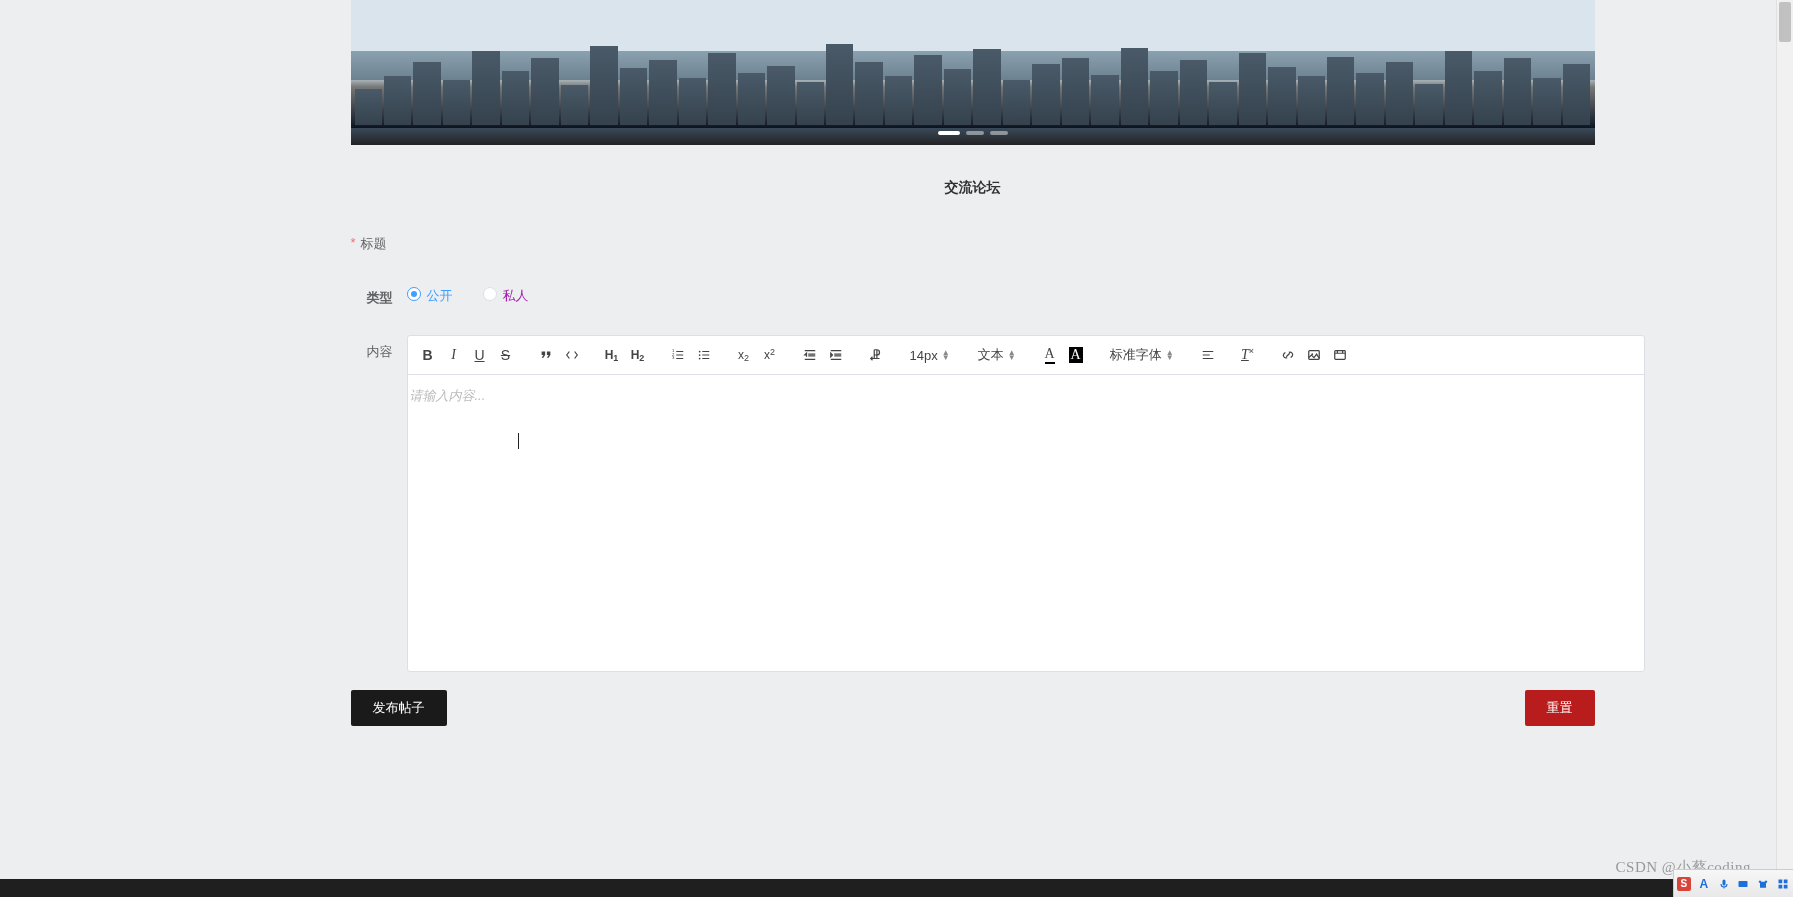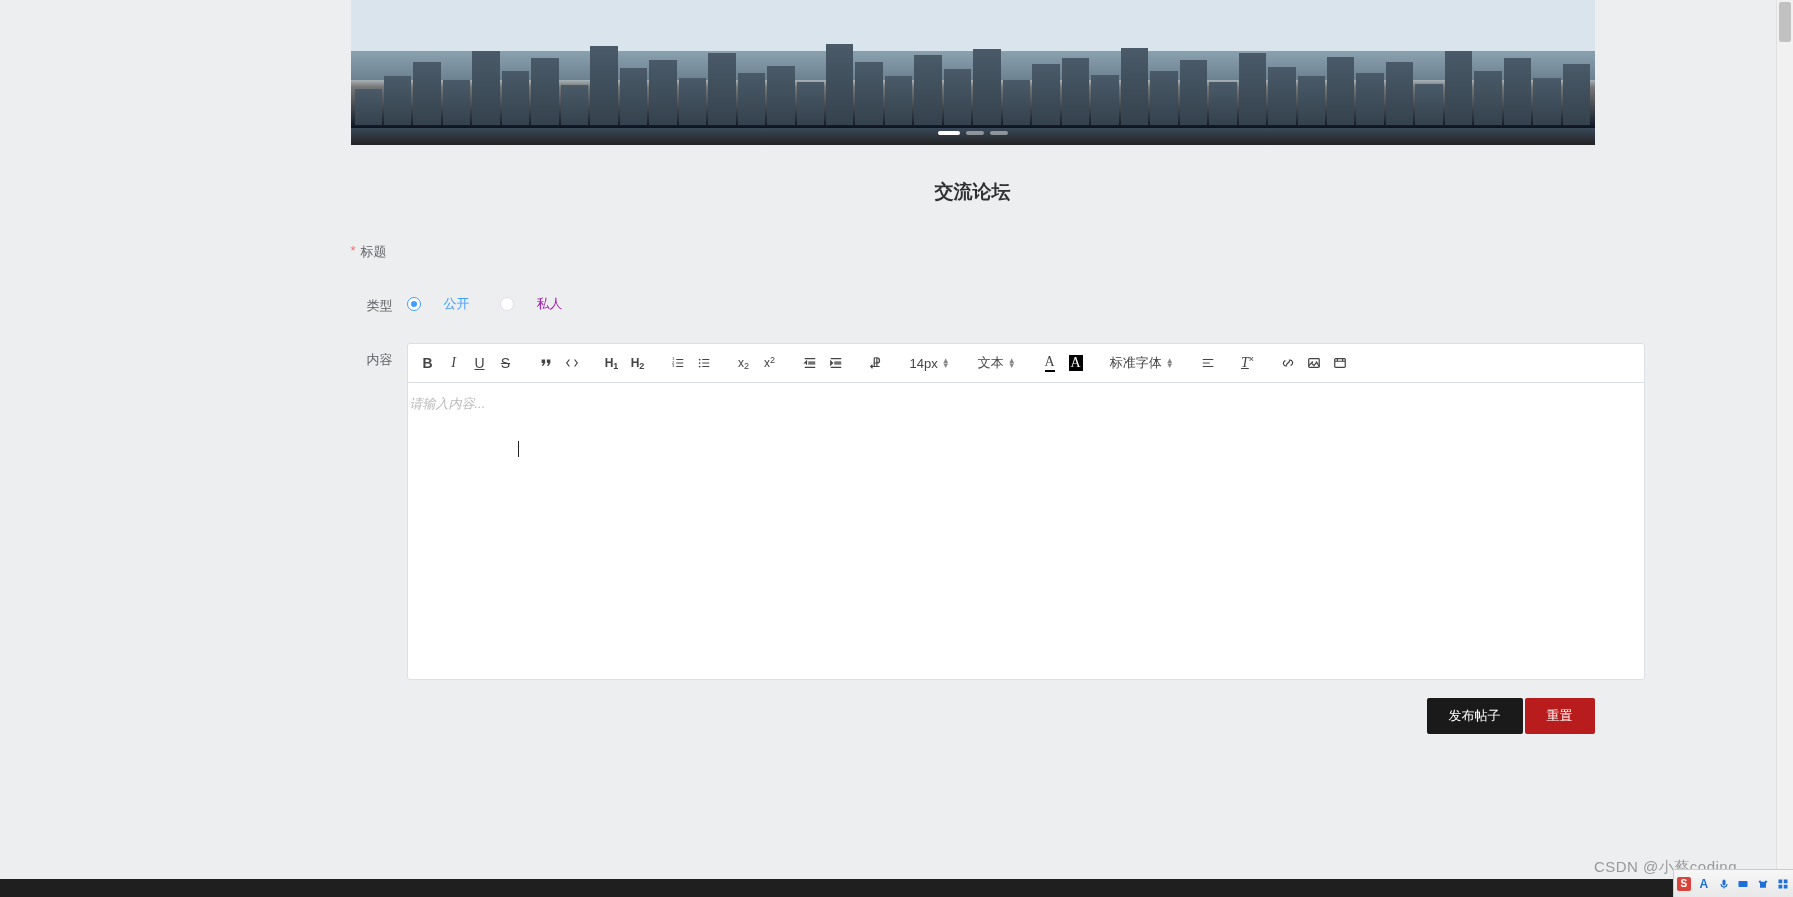--- a/index.html
+++ b/index.html
@@ -44,42 +44,42 @@
       position: absolute; left: 50%; transform: translateX(-50%);
       bottom: 10px; display: flex; gap: 6px;
     }
     .indicator {
       width: 18px; height: 4px; border-radius: 2px;
       background: rgba(255,255,255,0.45); cursor: pointer;
     }
     .indicator.active { background: #fff; width: 22px; }
     
     .page-title {
-      text-align: center; font-size: 19px; color: #303133;
+      text-align: center; font-size: 14px; color: #303133;
       margin: 34px 0 30px 0; width: 1244px;
     }
     
     .form-row {
       display: flex; align-items: flex-start; margin-bottom: 28px;
     }
     .form-label {
       width: 46px; text-align: left; color: #606266; font-size: 13px;
       padding-top: 8px; position: relative; flex-shrink: 0;
     }
     .form-label.required::before {
       content: "*"; color: #f56c6c; position: absolute; left: -10px; top: 8px;
     }
     .text-input {
       width: 307px; height: 32px; border: 1px solid #dcdfe6;
       border-radius: 3px; padding: 0 12px; font-size: 13px;
       color: #606266; background: #fff; outline: none;
     }
     
     .radio-group { display: flex; gap: 30px; padding-top: 6px; }
-    .radio-item { display: flex; align-items: center; gap: 23px; cursor: pointer; font-size: 13px; }
+    .radio-item { display: flex; gap: 6px; cursor: pointer; font-size: 13px; }
     .radio-circle {
       width: 14px; height: 14px; border-radius: 50%;
       border: 1px solid #dcdfe6; display: flex; align-items: center; justify-content: center;
       background: #fff;
     }
     .radio-item.selected .radio-circle { border-color: #409eff; }
     .radio-item.selected .radio-circle::after {
       content: ""; width: 6px; height: 6px; border-radius: 50%; background: #409eff;
     }
     .radio-item.selected .radio-label { color: #409eff; }
@@ -111,36 +111,36 @@
       min-height: 296px; padding: 12px 2px; font-size: 13px;
       position: relative;
     }
     .editor-placeholder { color: #bbb; font-style: italic; }
     .cursor-caret {
       position: absolute; left: 110px; top: 58px; width: 1px; height: 16px;
       background: #222;
     }
     
     .button-row {
-      width: 1244px; display: flex; justify-content: flex-end; gap: 2px; margin-top: 18px;
+      width: 1244px; display: flex; justify-content: space-between; gap: 2px; margin-top: 18px;
     }
     .btn {
       padding: 9px 22px; border: none; border-radius: 2px;
       font-size: 13px; cursor: pointer;
     }
     .btn-primary { background: #1a1a1a; color: #fff; }
     .btn-default { background: #b91c1c; color: #fff; }
     
     .footer-bar {
       position: absolute; bottom: 0; left: 0; right: 42px; height: 18px;
       background: #1f1f1f;
     }
     .watermark {
-      position: absolute; bottom: 20px; right: 56px;
-      color: rgba(80,80,80,0.55); font-size: 15px; font-family: Liberation Sans, sans-serif;
+      position: absolute; bottom: 20px; right: 42px;
+      color: rgba(80,80,80,0.55); font-size: 15px; font-family: Liberation Serif, serif;
       letter-spacing: 0.5px;
     }
     
     .ime-bar {
       position: absolute; bottom: 0; right: 0; width: 120px; height: 28px;
       background: linear-gradient(#f7f7f7, #e8e8e8);
       border: 1px solid #ccc; border-bottom: none; border-right: none;
       display: flex; align-items: center; justify-content: space-around;
       font-size: 12px;
     }
@@ -223,21 +223,21 @@
     </div>
   </div>
 
   <h2 class="page-title">交流论坛</h2>
 
   <div class="form-row" style="margin-left:10px;">
     <div class="form-label required">标题</div>
   </div>
 
   <div class="form-row" style="margin-left:16px;">
-    <div class="form-label" style="width:40px;">类型</div>
+    <div class="form-label" style="width:40px;font-weight:bold;">类型</div>
     <div class="radio-group">
       <div class="radio-item selected">
         <span class="radio-circle"></span>
         <span class="radio-label">公开</span>
       </div>
       <div class="radio-item">
         <span class="radio-circle"></span>
         <span class="radio-label">私人</span>
       </div>
     </div>

